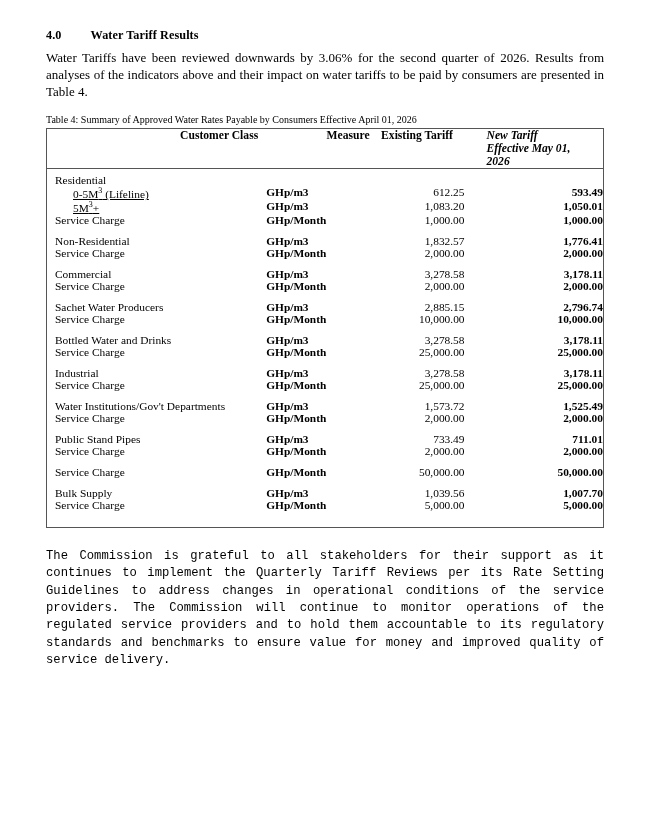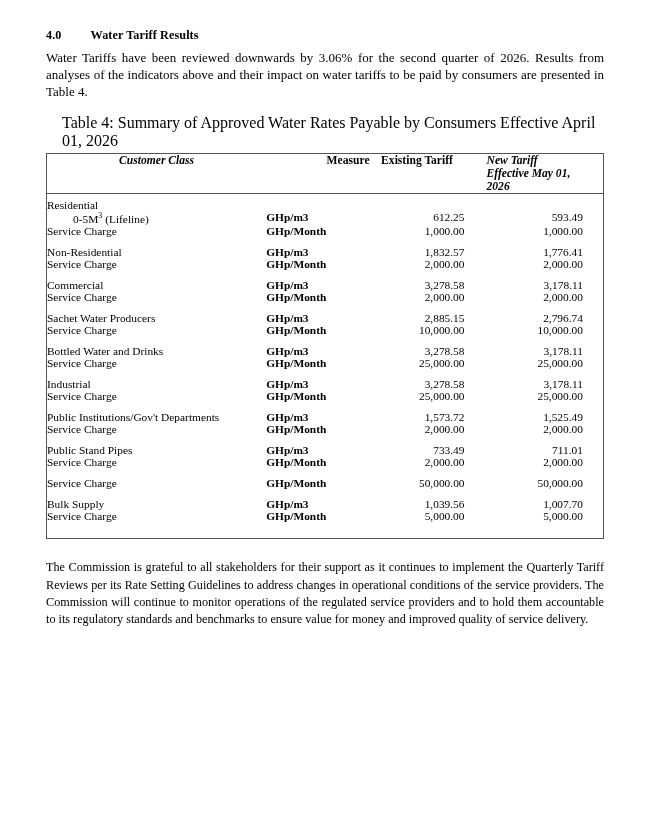--- a/index.html
+++ b/index.html
@@ -30,22 +30,22 @@
     margin-right: 29px;
     text-align: right;
   }
   p.body-text {
     font-size: 13px;
     line-height: 1.32;
     margin: 4px 0 10px 0;
     text-align: justify;
   }
   .table-caption {
-    font-size: 16px;
-    margin: 14px 0 3px 16px;
+    font-size: 10px;
+    margin: 14px 0 3px 0;
   }
   table.tariff {
     width: 100%;
     border-collapse: collapse;
     border: 1px solid #555;
     font-size: 11.4px;
   }
   table.tariff td, table.tariff th {
     padding: 0;
     vertical-align: top;
@@ -54,42 +54,43 @@
     font-weight: bold;
     padding: 5px 6px 3px 6px;
     font-size: 11.6px;
   }
   .hdr-sub td {
     font-weight: bold;
     padding: 0 6px 6px 6px;
     font-size: 11.6px;
     border-bottom: 1px solid #555;
   }
-  .col-class { width: 38%; text-align: center; padding-left: 8px !important; font-style: italic; }
+  .col-class { width: 38%; text-align: right; padding-left: 8px !important; }
   .col-measure { width: 20%; text-align: right; padding-left: 8px !important; }
   .col-exist { width: 21%; text-align: center; padding-right: 22px !important; }
   .col-new { width: 21%; text-align: left; padding-right: 8px !important; font-style: italic; }
 
   .data-row td {
     padding: 2px 6px;
     font-size: 11.4px;
   }
-  .data-row td.c-class { text-align: left; }
+  .data-row td.c-class { padding-left: 8px; text-align: left; }
   .data-row td.c-measure { padding-left: 8px; text-align: left; font-weight: bold; }
   .data-row td.c-exist { text-align: right; padding-right: 22px; margin-top: 8px; }
-  .data-row td.c-new { text-align: right; padding-right: 20px; font-weight: normal; }
-  .data-row td.c-class.indent1 { padding-left: 26px; }
+  .data-row td.c-new { text-align: right; padding-right: 0; font-weight: bold; }
+  .data-row td.c-class.indent1 { padding-left: 26px; text-decoration: underline; }
   .spacer-row td { height: 9px; font-size: 1px; line-height: 1px; }
   .spacer-row.small td { height: 5px; }
   .tail-pad td { height: 16px; font-size: 1px; line-height: 1px; }
   p.closing {
     font-size: 12.2px;
     line-height: 1.42;
     margin: 20px 0 0 0;
     text-align: justify;
+    font-family: Liberation Mono, monospace;
   }
   sup { font-size: 8px; vertical-align: super; }
 </style>
 </head>
 <body>
 
 <div class="page">
 
   <h1 class="section-title">
     <span class="num">4.0</span><span>Water Tariff Results</span>
@@ -122,20 +123,26 @@
           <td class="c-exist"></td>
           <td class="c-new"></td>
         </tr>
         <tr class="data-row">
           <td class="c-class indent1">0-5M<sup>3</sup> (Lifeline)</td>
           <td class="c-measure">GHp/m3</td>
           <td class="c-exist">612.25</td>
           <td class="c-new">593.49</td>
         </tr>
         <tr class="data-row">
+          <td class="c-class indent1">5M<sup>3</sup>+</td>
+          <td class="c-measure">GHp/m3</td>
+          <td class="c-exist">1,083.20</td>
+          <td class="c-new">1,050.01</td>
+        </tr>
+        <tr class="data-row">
           <td class="c-class">Service Charge</td>
           <td class="c-measure">GHp/Month</td>
           <td class="c-exist">1,000.00</td>
           <td class="c-new">1,000.00</td>
         </tr>
         <tr class="spacer-row">
           <td colspan="4"></td>
         </tr>
         <tr class="data-row">
           <td class="c-class">Non-Residential</td>
@@ -206,21 +213,21 @@
         <tr class="data-row">
           <td class="c-class">Service Charge</td>
           <td class="c-measure">GHp/Month</td>
           <td class="c-exist">25,000.00</td>
           <td class="c-new">25,000.00</td>
         </tr>
         <tr class="spacer-row">
           <td colspan="4"></td>
         </tr>
         <tr class="data-row">
-          <td class="c-class">Public Institutions/Gov't Departments</td>
+          <td class="c-class">Water Institutions/Gov't Departments</td>
           <td class="c-measure">GHp/m3</td>
           <td class="c-exist">1,573.72</td>
           <td class="c-new">1,525.49</td>
         </tr>
         <tr class="data-row">
           <td class="c-class">Service Charge</td>
           <td class="c-measure">GHp/Month</td>
           <td class="c-exist">2,000.00</td>
           <td class="c-new">2,000.00</td>
         </tr>

